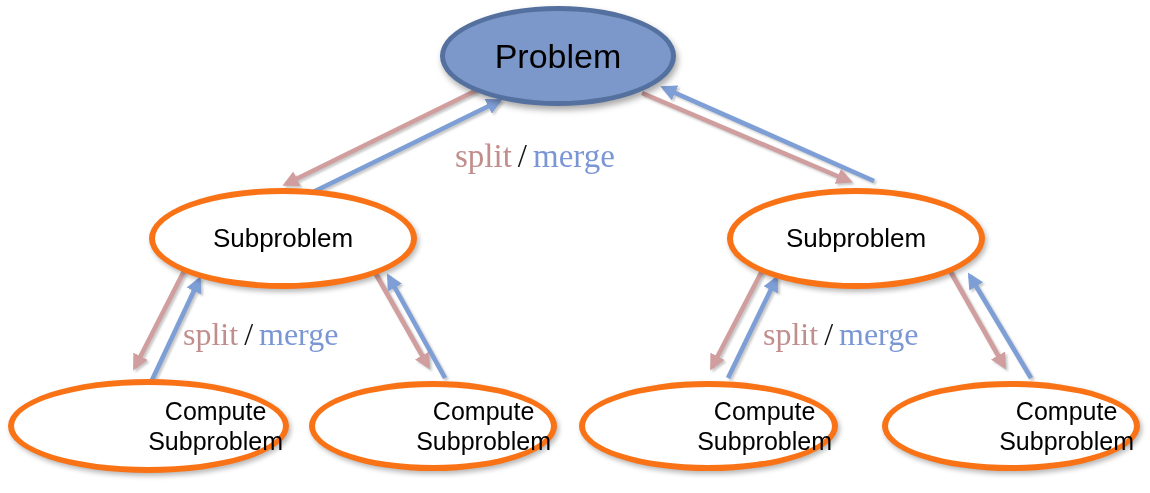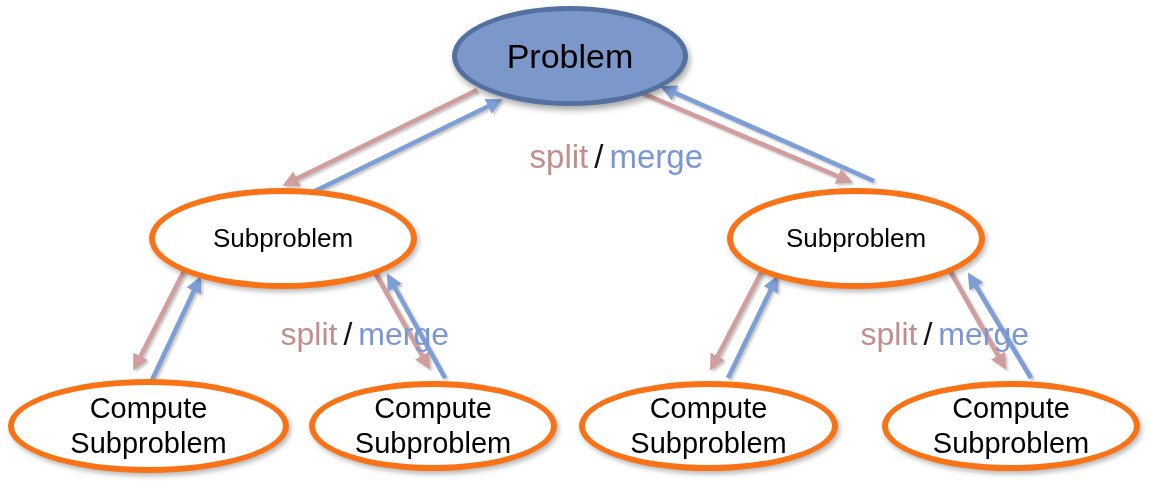--- a/index.html
+++ b/index.html
@@ -30,34 +30,35 @@
     color:#000000;
     box-shadow:2px 3px 5px rgba(0,0,0,0.28);
   }
   .node.problem{
     background:#7c98ca;
     border:5px solid #54709f;
     font-size:34px;
     box-shadow:2px 4px 6px rgba(0,0,0,0.35);
   }
   .node.mid{font-size:26px;}
-  .node.leaf{font-size:29px;line-height:1.22;}
-  .n-problem{left:452px;top:6px;width:236px;height:100px;}
+  .node.leaf{font-size:25px;line-height:1.22;justify-content:flex-end;}
+  .n-problem{left:440px;top:6px;width:236px;height:100px;}
   .n-subL{left:149px;top:188px;width:268px;height:101px;}
   .n-subR{left:727px;top:188px;width:258px;height:101px;}
   .n-c1{left:8px;top:379px;width:281px;height:94px;}
   .n-c2{left:309px;top:381px;width:248px;height:90px;}
   .n-c3{left:579px;top:381px;width:259px;height:90px;}
   .n-c4{left:882px;top:381px;width:258px;height:90px;}
   
   .edge-label{
     position:absolute;
     white-space:nowrap;
     font-size:32px;
-    text-align:right;
+    text-align:left;
+    font-family:Liberation Serif, serif;
   }
   .lbl-top{left:455px;top:138px;width:248px;font-size:33px;}
   .lbl-left{left:183px;top:316px;width:266px;}
   .lbl-right{left:763px;top:316px;width:266px;}
   .edge-label .split{color:#c18d8d;}
   .edge-label .slash{color:#111111;margin:0 6px;}
   .edge-label .merge{color:#7b96d5;}
 </style>
 </head>
 <body>

